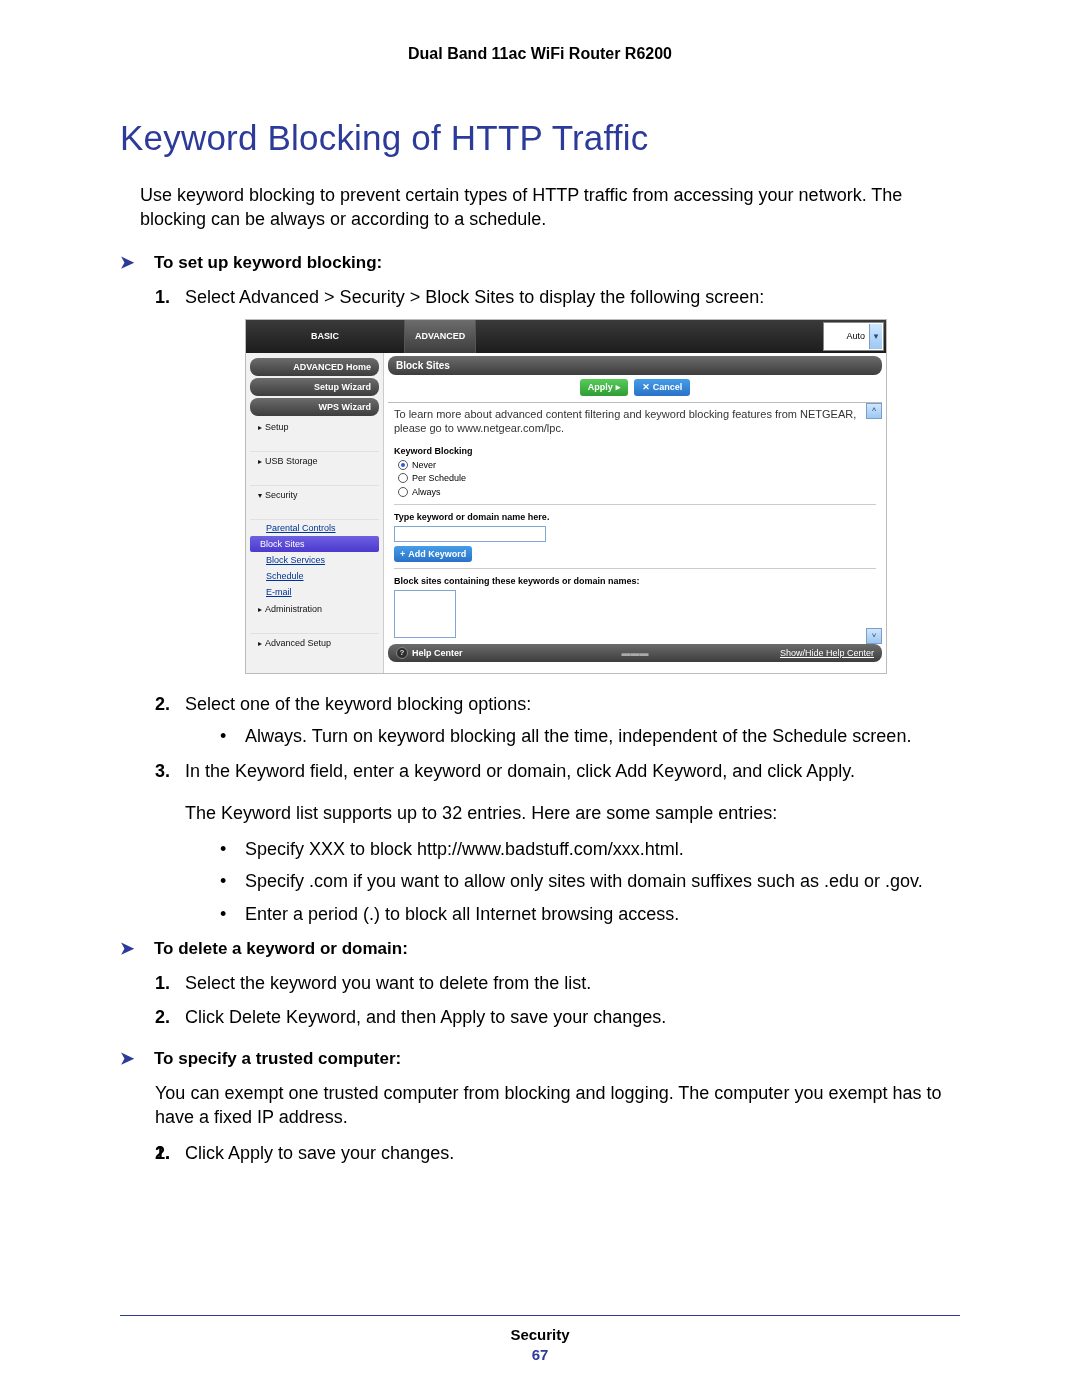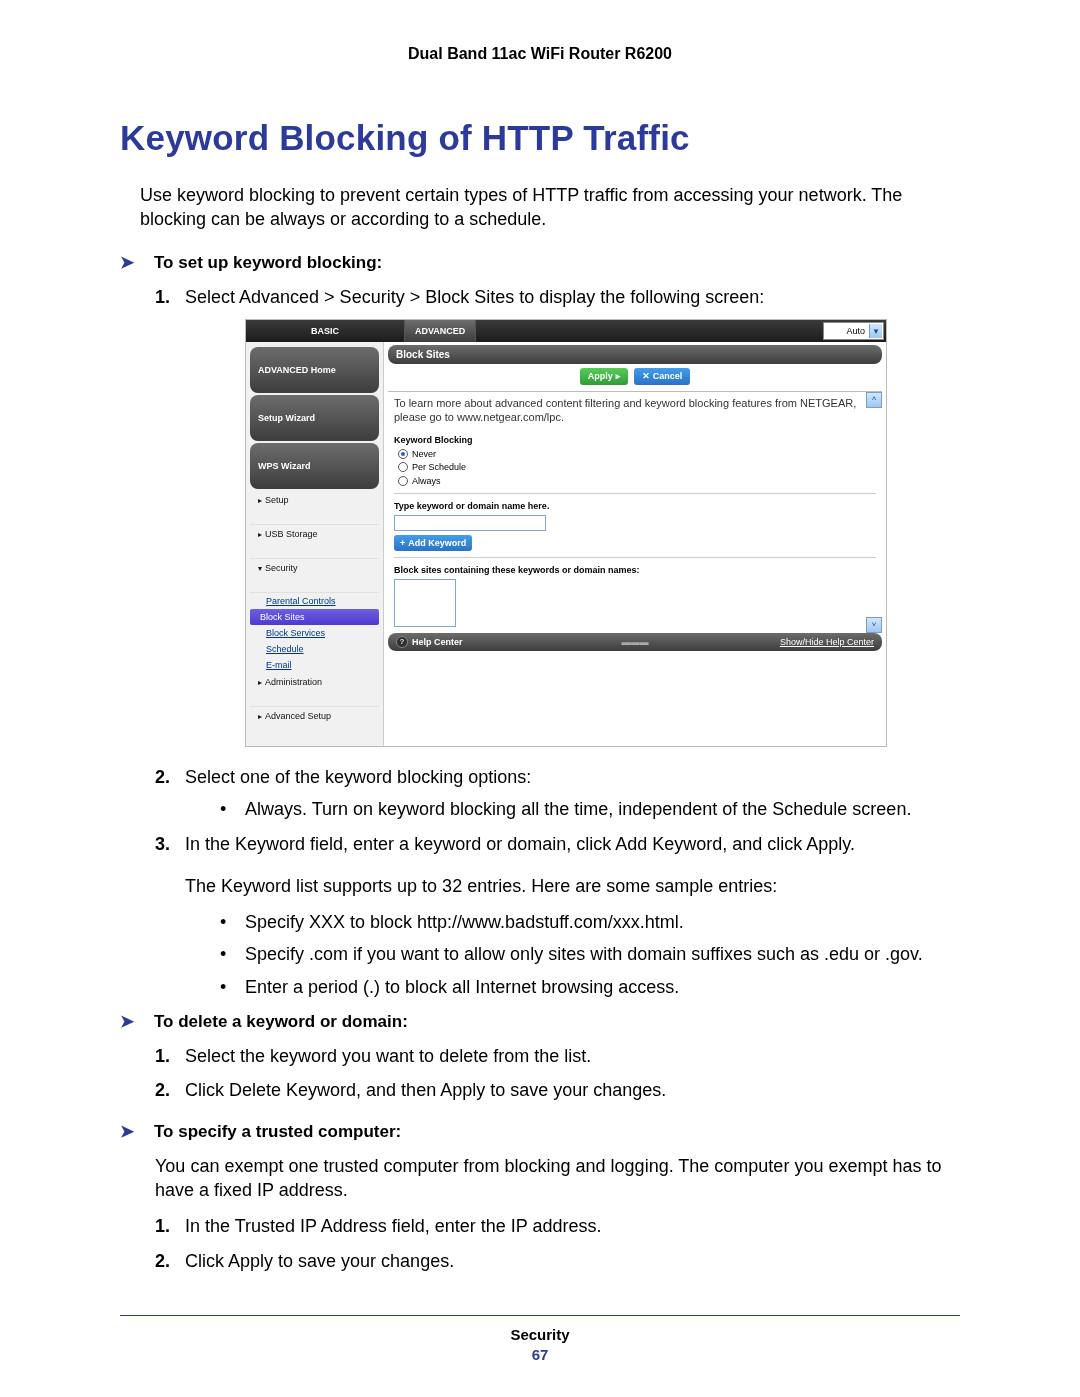--- a/index.html
+++ b/index.html
@@ -17,21 +17,21 @@
     min-height: 1397px;
   }
   .doc-header {
     text-align: center;
     font-weight: bold;
     font-size: 16px;
     margin-bottom: 55px;
   }
   h1.section-title {
     font-family: "Arial Narrow", Arial, sans-serif;
-    font-weight: bold;
+    font-weight: normal;
     color: #2c3a9a;
     font-size: 35px;
     margin: 0 0 25px 0;
     letter-spacing: 0.2px;
   }
   .intro {
     font-size: 18px;
     line-height: 1.35;
     margin: 0 0 20px 20px;
   }
@@ -100,21 +100,21 @@
   
   .embed-wrap {
     margin: 10px 0 18px 60px;
     width: 640px;
     border: 1px solid #bbb;
     background: #fff;
     font-size: 10px;
     position: relative;
   }
   .embed-topbar {
-    height: 22px;
+    height: 33px;
     background: linear-gradient(#3a3a3a,#1c1c1c);
     display: flex;
     align-items: stretch;
   }
   .tab {
     display: flex;
     align-items: center;
     justify-content: center;
     padding: 0 10px;
     color: #fff;
@@ -155,22 +155,23 @@
     border-right: 1px solid #ccc;
     padding: 3px 4px 6px 4px;
     box-sizing: border-box;
   }
   .sb-pill {
     background: linear-gradient(#6c6c6c,#3d3d3d);
     color: #fff;
     font-size: 9px;
     font-weight: bold;
     border-radius: 8px;
-    padding: 17px 8px;
+    padding: 3px 8px;
     margin: 2px 0;
+    text-align: right;
   }
   .sb-item {
     font-size: 9px;
     padding: 3px 2px 17px 8px;
     border-bottom: 1px solid #e0e0e0;
     color: #111;
   }
   .sb-item .tri { font-size: 8px; margin-right: 3px; }
   .sb-sub {
     font-size: 9px;
@@ -432,21 +433,21 @@
       <span>Click </span><span class="bold">Delete Keyword</span><span>, and then </span><span class="bold">Apply</span><span> to save your changes.</span>
     </li>
   </ol>
 
   <div class="proc-head">
     <span class="arrow">➤</span>
     <span>To specify a trusted computer:</span>
   </div>
   <p class="plain-para-instr">You can exempt one trusted computer from blocking and logging. The computer you exempt has to have a fixed IP address.</p>
   <ol class="step-list">
-    <li><span class="num">1.</span><span>In the Trusted IP Address field, enter the IP address.</span></li>
+    <li><span class="num">1.</span></li>
     <li><span class="num">2.</span>
       <span>Click </span><span class="bold">Apply</span><span> to save your changes.</span>
     </li>
   </ol>
 
   <div class="footer">
     <div class="chap">Security</div>
     <div class="pg">67</div>
   </div>
 </div>

